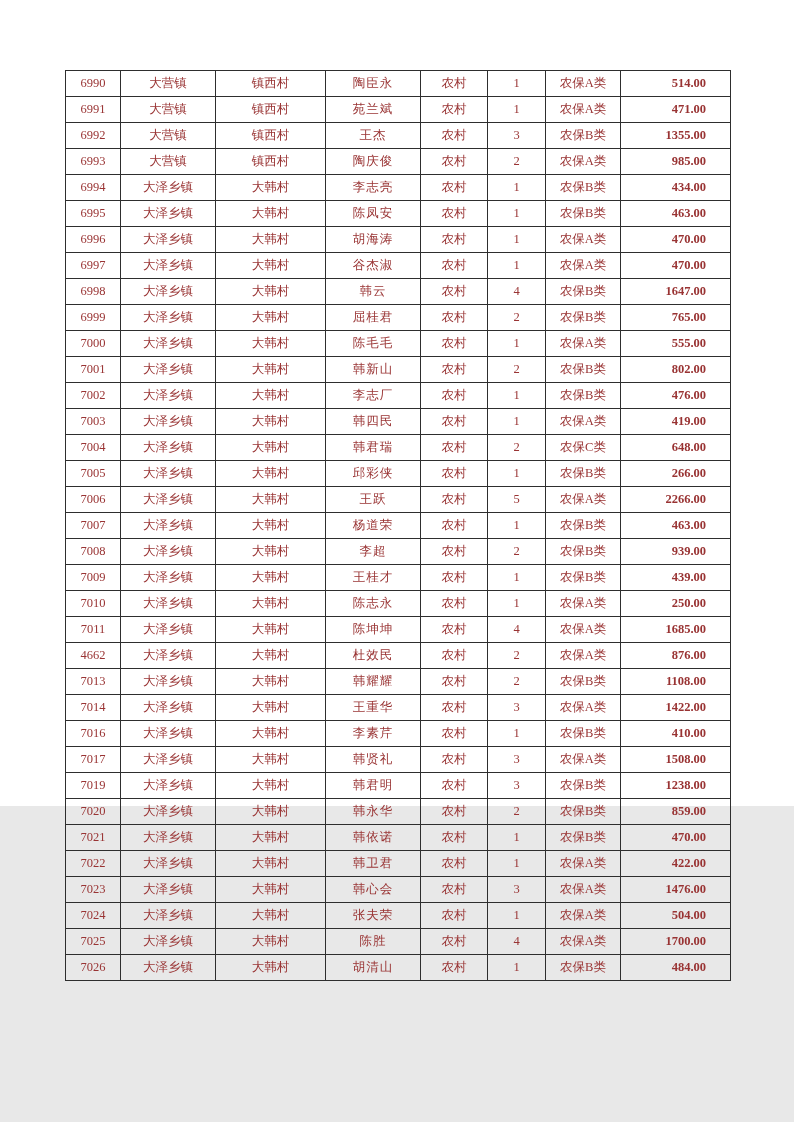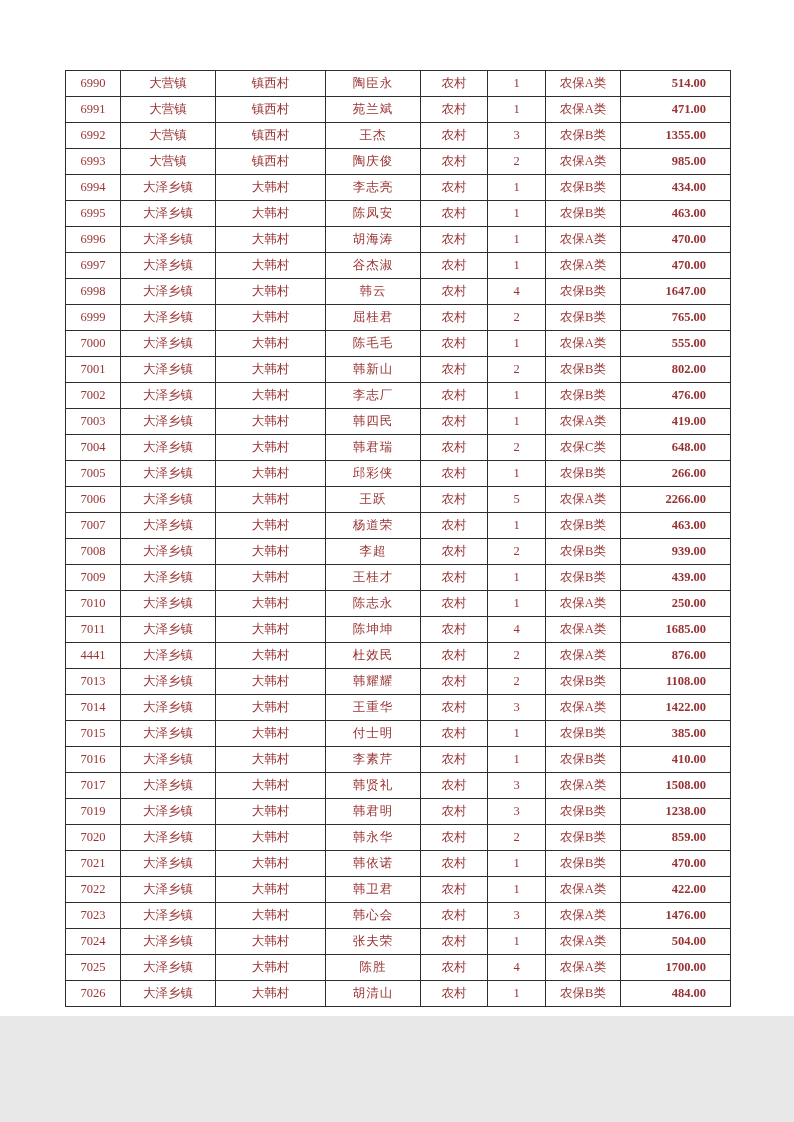--- a/index.html
+++ b/index.html
@@ -10,21 +10,21 @@
   }
   html, body { background: #e8e8e8; }
   body {
     width: 794px;
     height: 1122px;
     overflow: hidden;
   }
   .page {
     position: relative;
     width: 794px;
-    height: 1016px;
+    height: 806px;
     background: var(--bg);
     font-family: "Liberation Serif", "DejaVu Serif", serif;
     color: var(--text);
   }
   table.data-table {
     position: absolute;
     left: 65px;
     top: 70px;
     width: 665px;
     border-collapse: collapse;
@@ -302,21 +302,21 @@
     <td class="c-town">大泽乡镇</td>
     <td class="c-village">大韩村</td>
     <td class="c-name">陈坤坤</td>
     <td class="c-type">农村</td>
     <td class="c-count">4</td>
     <td class="c-category">农保A类</td>
     <td class="c-amount">1685.00</td>
   </tr>
 
   <tr>
-    <td class="c-id">4441</td>
+    <td class="c-id">4662</td>
     <td class="c-town">大泽乡镇</td>
     <td class="c-village">大韩村</td>
     <td class="c-name">杜效民</td>
     <td class="c-type">农村</td>
     <td class="c-count">2</td>
     <td class="c-category">农保A类</td>
     <td class="c-amount">876.00</td>
   </tr>
 
   <tr>
@@ -334,30 +334,20 @@
     <td class="c-id">7014</td>
     <td class="c-town">大泽乡镇</td>
     <td class="c-village">大韩村</td>
     <td class="c-name">王重华</td>
     <td class="c-type">农村</td>
     <td class="c-count">3</td>
     <td class="c-category">农保A类</td>
     <td class="c-amount">1422.00</td>
   </tr>
 
-  <tr>
-    <td class="c-id">7015</td>
-    <td class="c-town">大泽乡镇</td>
-    <td class="c-village">大韩村</td>
-    <td class="c-name">付士明</td>
-    <td class="c-type">农村</td>
-    <td class="c-count">1</td>
-    <td class="c-category">农保B类</td>
-    <td class="c-amount">385.00</td>
-  </tr>
 
   <tr>
     <td class="c-id">7016</td>
     <td class="c-town">大泽乡镇</td>
     <td class="c-village">大韩村</td>
     <td class="c-name">李素芹</td>
     <td class="c-type">农村</td>
     <td class="c-count">1</td>
     <td class="c-category">农保B类</td>
     <td class="c-amount">410.00</td>

